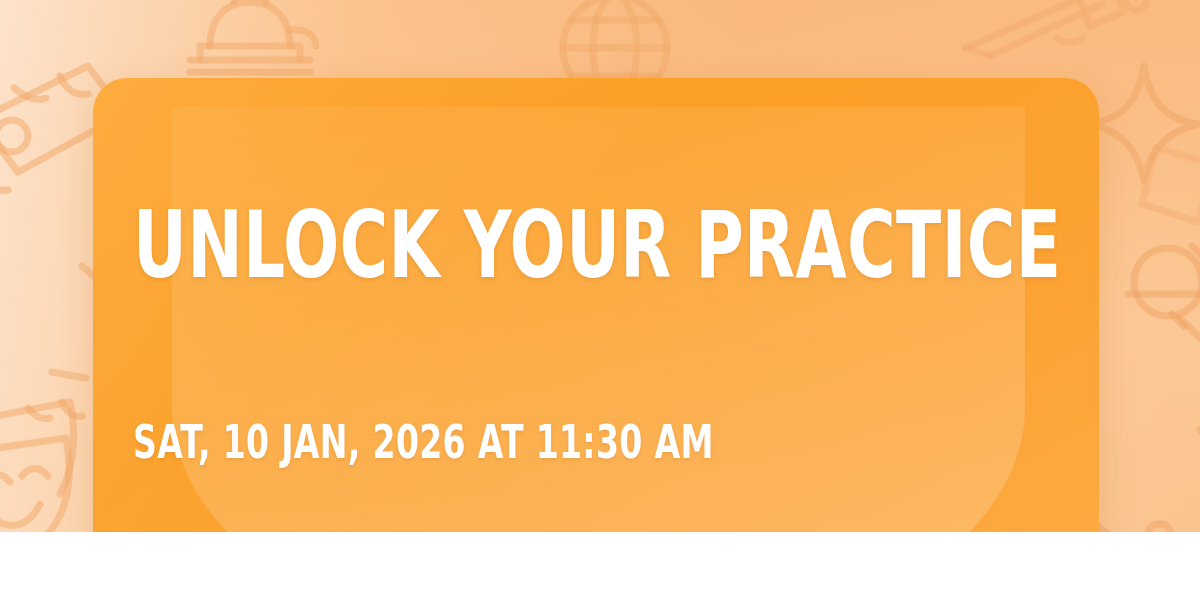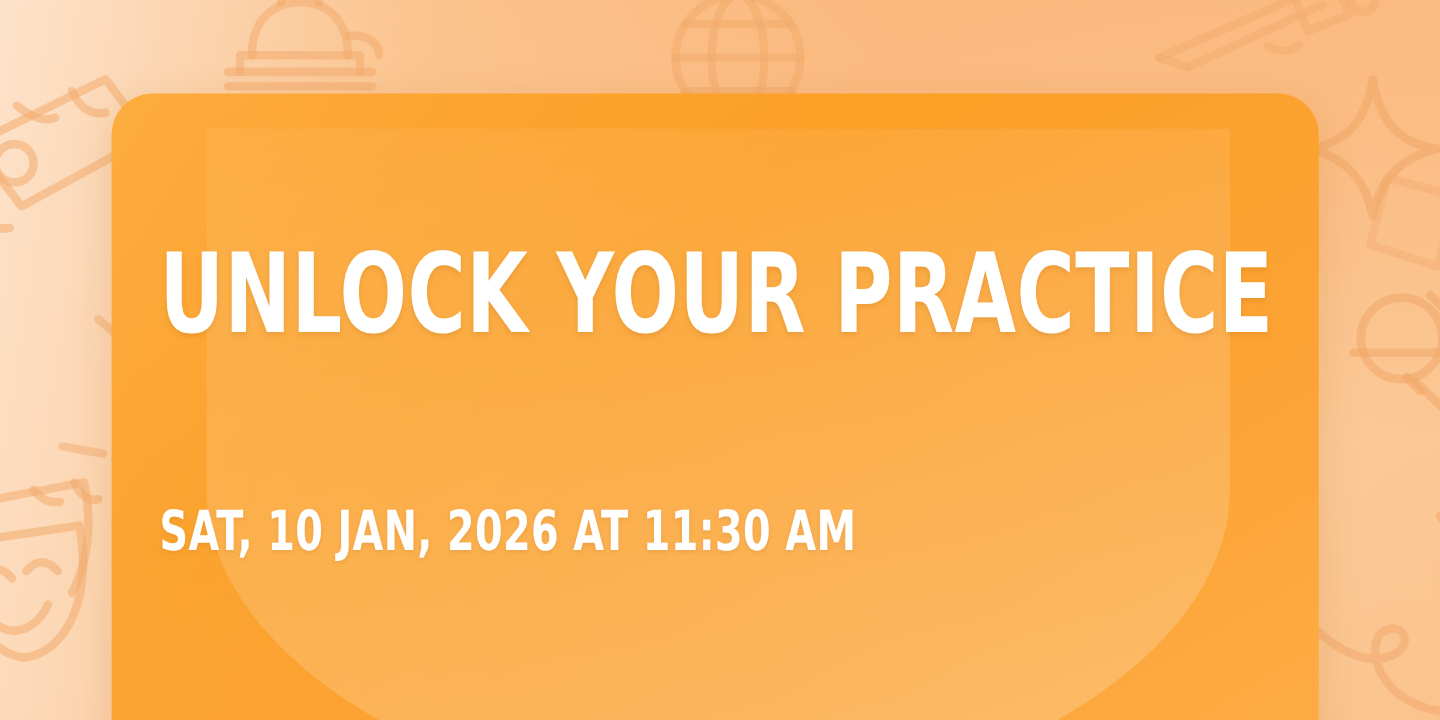--- a/index.html
+++ b/index.html
@@ -8,23 +8,23 @@
     padding: 0;
     background: #ffffff;
   }
   body {
     font-family: "Liberation Sans", sans-serif;
   }
 
   .banner {
     position: relative;
     width: 1200px;
-    height: 600px;
+    height: 532px;
     overflow: hidden;
-    background: #fef9c3;
+    background: #0f766e;
   }
 
   
   .bg-gradient {
     position: absolute;
     inset: 0;
     background:
       radial-gradient(115% 130% at 100% 100%, #fbcfa2 0%, #fcd7b0 30%, #fbc18c 62%, #f9b474 100%),
       linear-gradient(115deg, #fde3c9 0%, #fbc692 45%, #f9b373 100%);
   }

